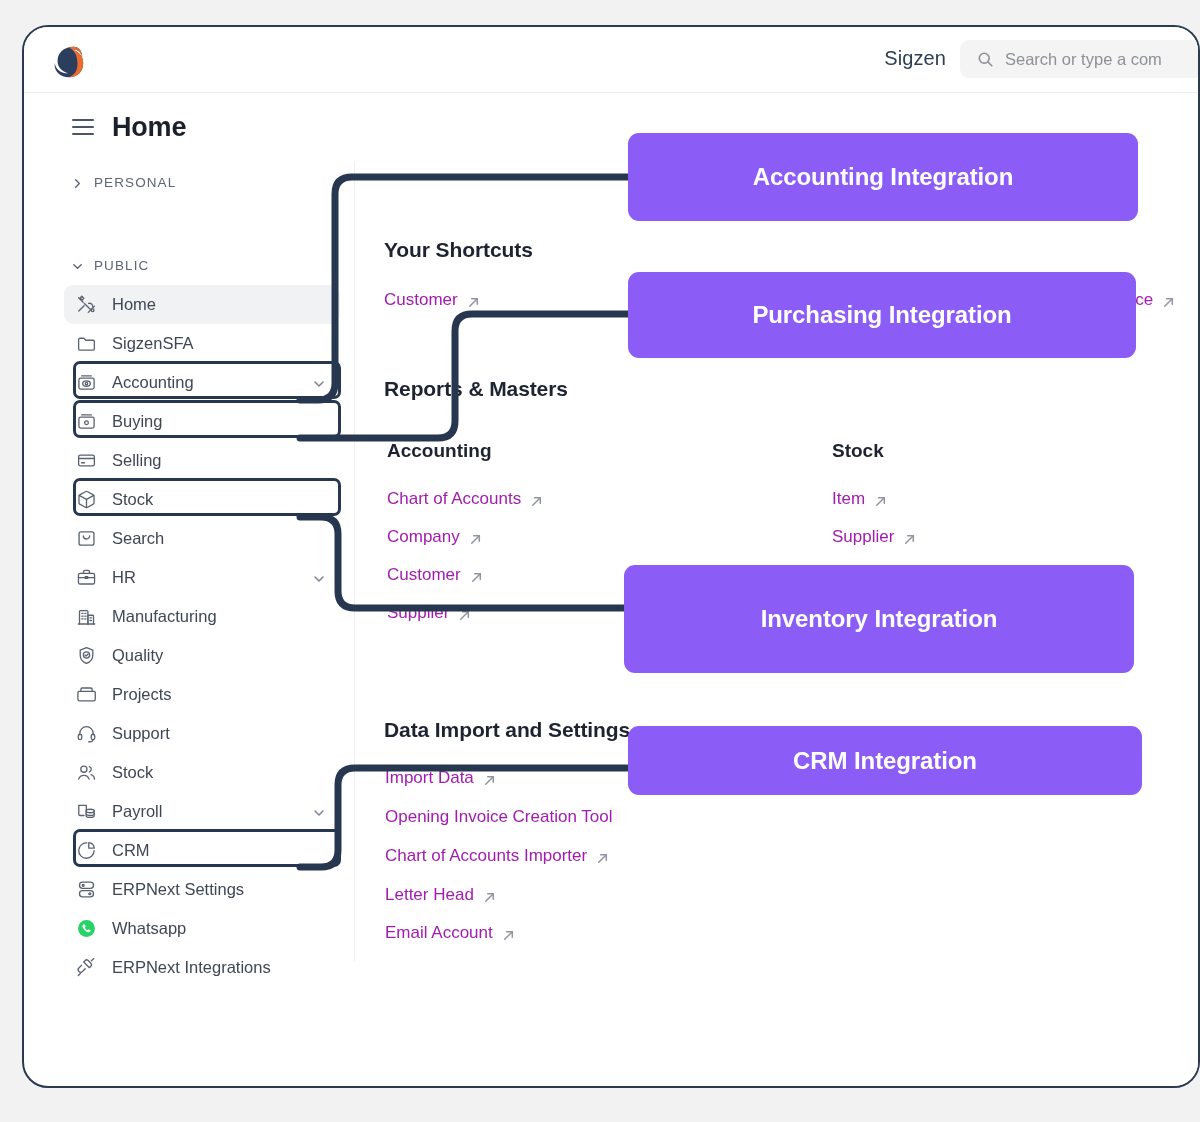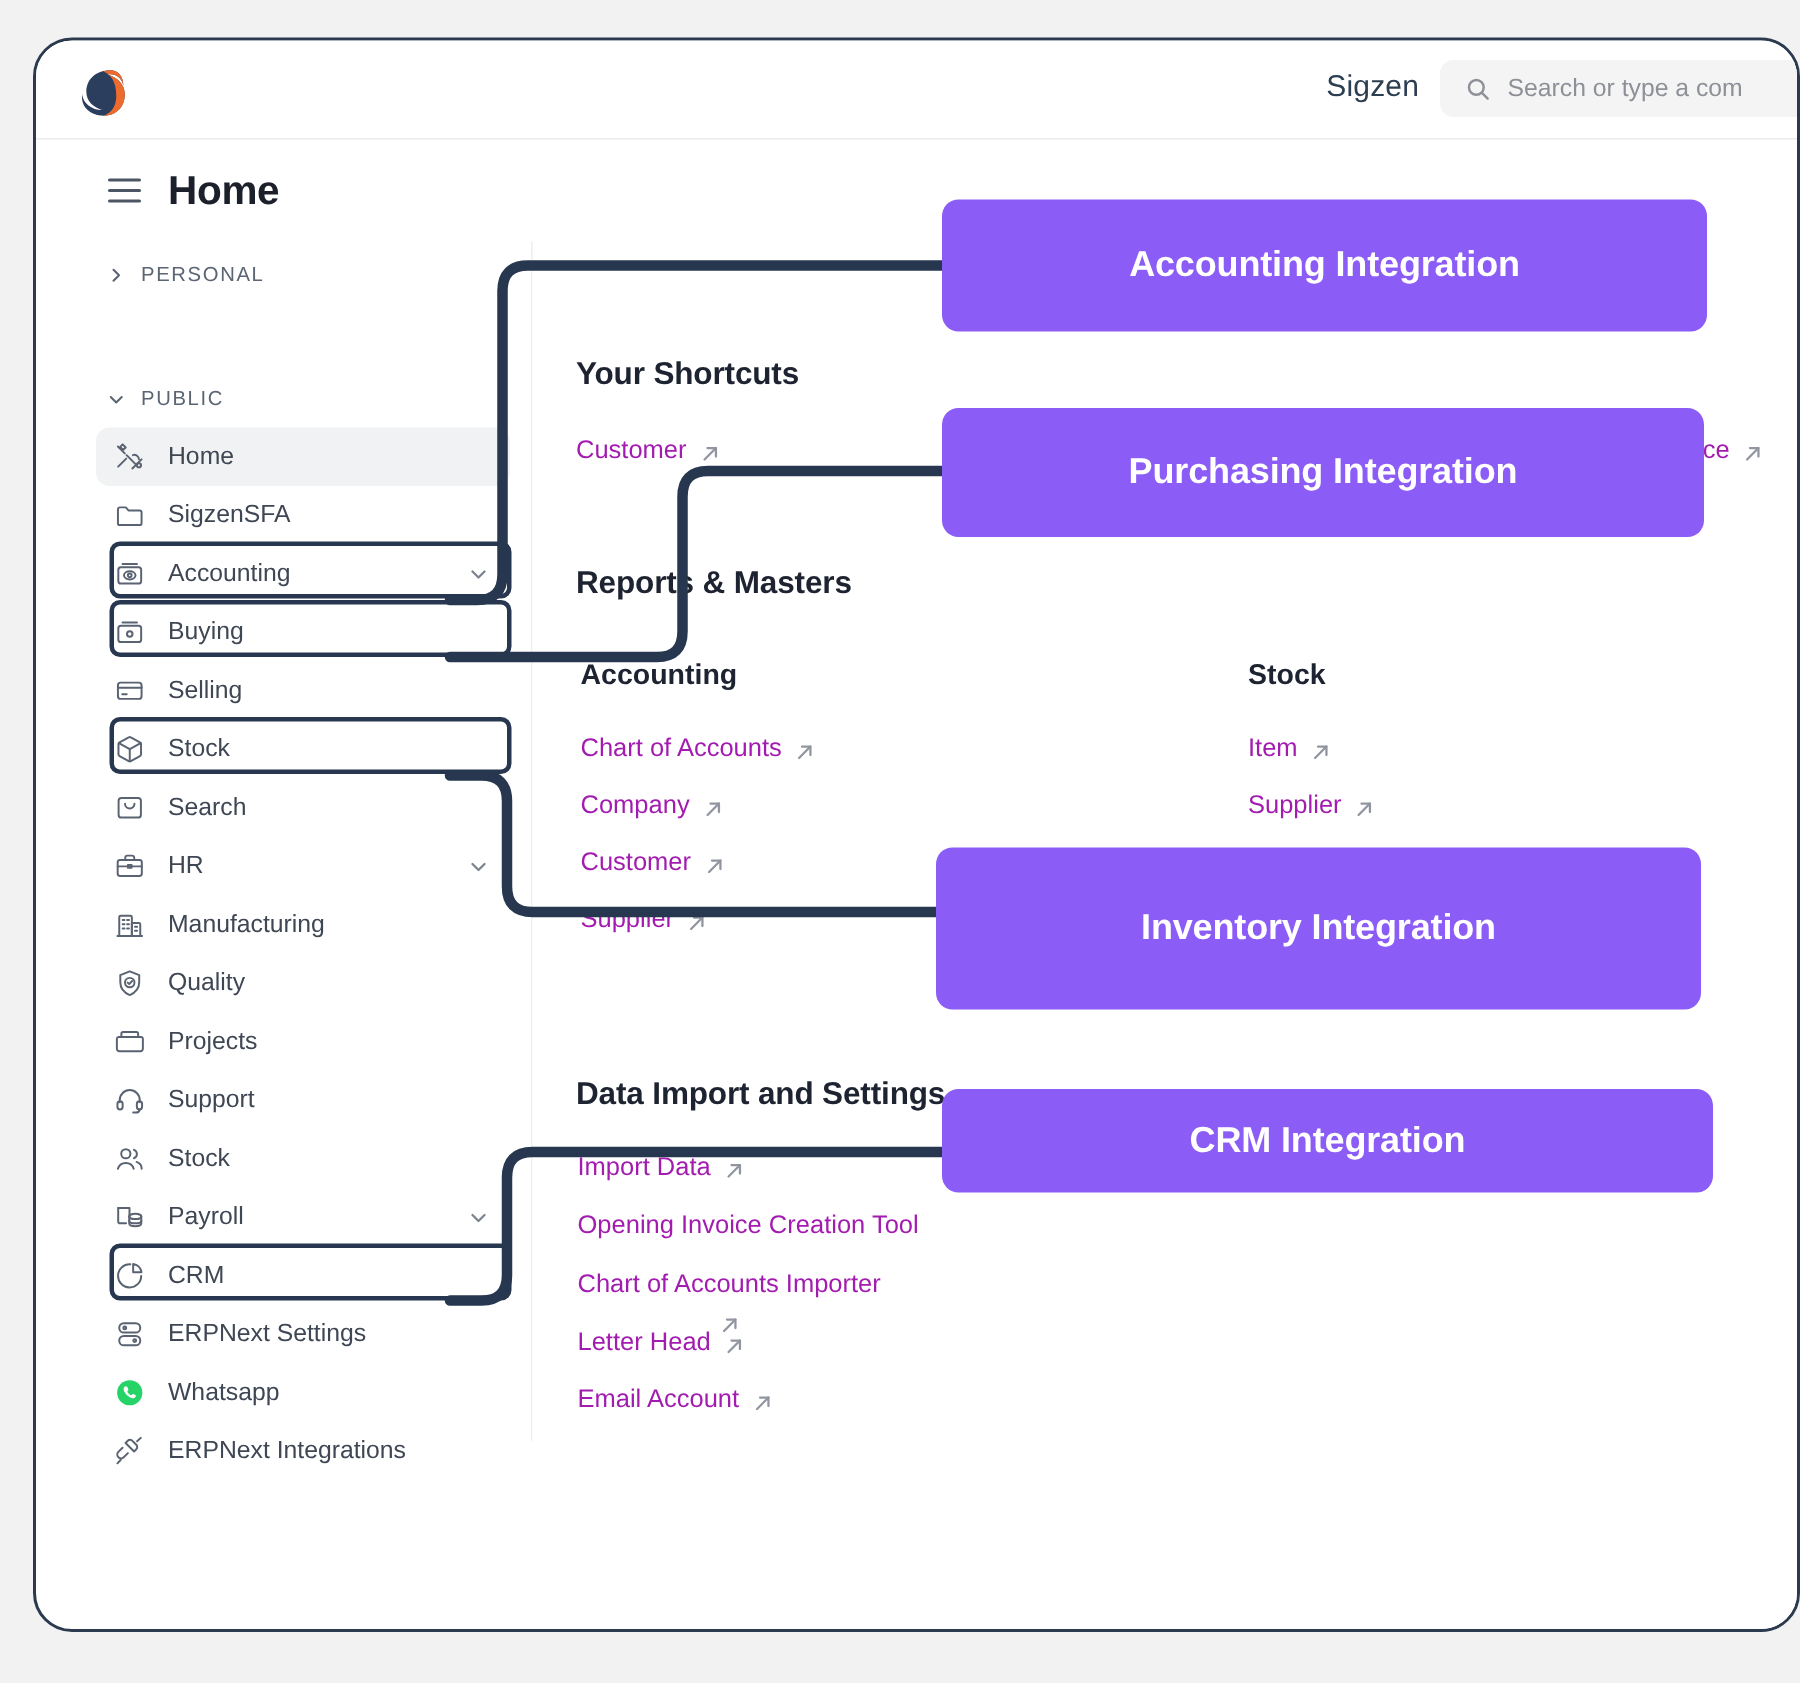--- a/index.html
+++ b/index.html
@@ -469,21 +469,21 @@
         <span class="arrow">
           <svg viewBox="0 0 12 12" width="13" height="13" fill="none" stroke="#6b7280" stroke-width="1.4" stroke-linecap="round" stroke-linejoin="round">
             <line x1="2.5" y1="9.5" x2="9.5" y2="2.5"></line>
               <polyline points="4.3,2.5 9.5,2.5 9.5,7.7"></polyline>
           </svg>
         </span>
       </div>
       <div class="link" style="left:30px; top:646px;">
         <span>Opening Invoice Creation Tool</span>
       </div>
-      <div class="link" style="left:30px; top:685px;flex-direction:column;">
+      <div class="link" style="left:30px; top:685px;">
         <span>Chart of Accounts Importer</span>
         <span class="arrow">
           <svg viewBox="0 0 12 12" width="13" height="13" fill="none" stroke="#6b7280" stroke-width="1.4" stroke-linecap="round" stroke-linejoin="round">
             <line x1="2.5" y1="9.5" x2="9.5" y2="2.5"></line>
               <polyline points="4.3,2.5 9.5,2.5 9.5,7.7"></polyline>
           </svg>
         </span>
       </div>
       <div class="link" style="left:30px; top:724px;">
         <span>Letter Head</span>

